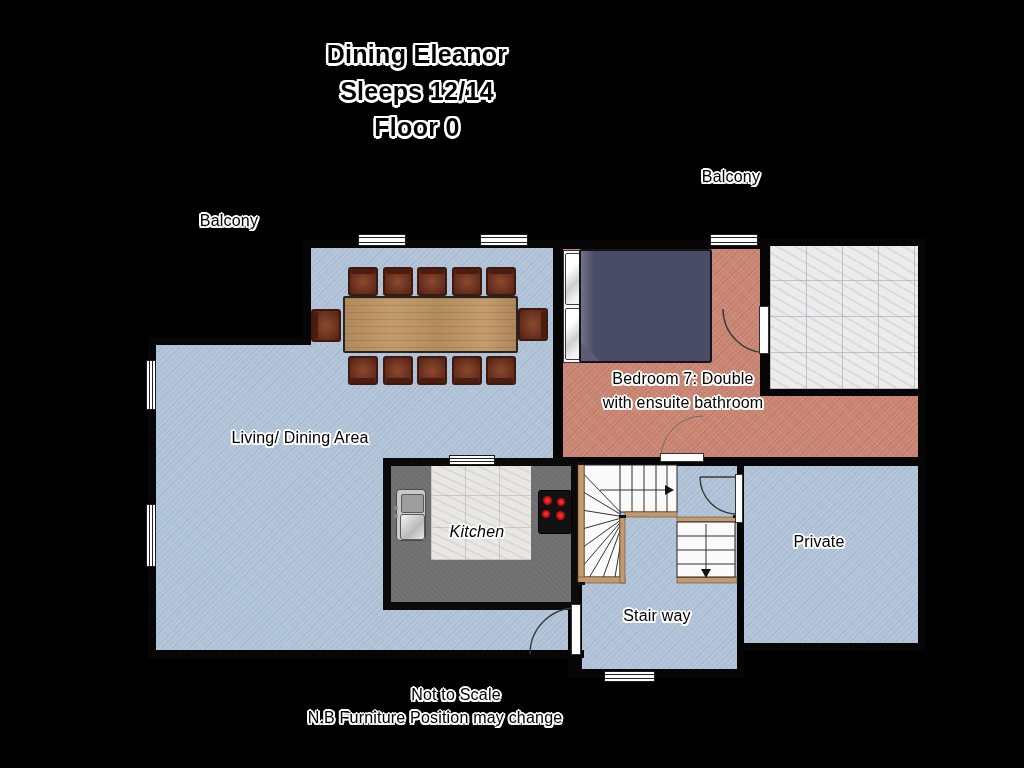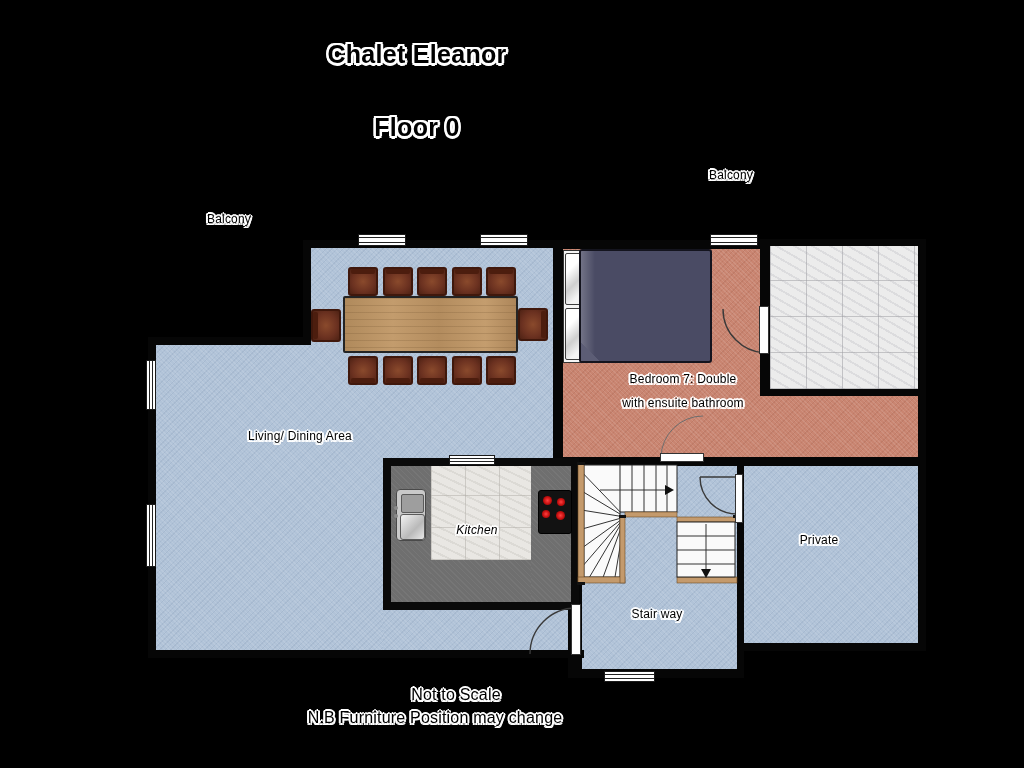--- a/index.html
+++ b/index.html
@@ -59,21 +59,21 @@
   .sink{position:absolute;background:#c9c9c9;border:1px solid #4a4a4a;border-radius:4px;box-sizing:border-box;}
   .sink .drain{position:absolute;left:4px;top:4px;width:21px;height:17px;background:#9e9e9e;border:1px solid #5a5a5a;border-radius:2px;}
   .sink .basin{position:absolute;left:3px;top:24px;width:23px;height:24px;border:1px solid #5a5a5a;border-radius:3px;
     background:linear-gradient(135deg,#f2f2f2,#b9b9b9 60%,#e8e8e8);}
   .sink .tap{position:absolute;left:-3px;top:16px;width:4px;height:4px;background:#888;border-radius:50%;box-shadow:0 8px 0 #888;}
   .hob{position:absolute;background:#121212;border:1px solid #000;border-radius:3px;}
   .burner{position:absolute;width:9px;height:9px;border-radius:50%;
     background:radial-gradient(circle,#ff4040 0%,#c40f0f 55%,#6e0505 100%);}
   
   .lbl{position:absolute;transform:translateX(-50%);color:#000;white-space:nowrap;
-    font-size:12px;letter-spacing:.2px;
+    font-size:16px;letter-spacing:.2px;
     text-shadow:-2px 0 0 #fff,2px 0 0 #fff,0 -2px 0 #fff,0 2px 0 #fff,
       -1.5px -1.5px 0 #fff,1.5px -1.5px 0 #fff,-1.5px 1.5px 0 #fff,1.5px 1.5px 0 #fff;}
   .title{font-size:25px;font-weight:bold;letter-spacing:.3px;
     text-shadow:-2.5px 0 0 #fff,2.5px 0 0 #fff,0 -2.5px 0 #fff,0 2.5px 0 #fff,
       -2px -2px 0 #fff,2px -2px 0 #fff,-2px 2px 0 #fff,2px 2px 0 #fff;}
   .note{font-size:16px;}
   .lbl-block{text-align:center;line-height:24px;}
   .lbl-block span{display:block;margin-left:32px;}
   svg{position:absolute;pointer-events:none;}
 </style>
@@ -212,21 +212,22 @@
   <div class="jamb" style="left:571px;top:604px;width:10px;height:51px;"></div>
 
   <div class="win win-h" style="left:358px;top:234px;width:48px;height:12px;"></div>
   <div class="win win-h" style="left:480px;top:234px;width:48px;height:12px;"></div>
   <div class="win win-h" style="left:710px;top:234px;width:48px;height:12px;"></div>
   <div class="win win-h" style="left:449px;top:455px;width:46px;height:10px;"></div>
   <div class="win win-v" style="left:146px;top:360px;width:10px;height:50px;"></div>
   <div class="win win-v" style="left:146px;top:504px;width:10px;height:63px;"></div>
   <div class="win win-h" style="left:604px;top:671px;width:51px;height:11px;"></div>
 
-  <div class="lbl title" style="left:417px;top:40px;">Chalet Eleanor</div>
+  <div class="lbl title" style="left:417px;top:40px;">Dining Eleanor</div>
+  <div class="lbl title" style="left:417px;top:77px;">Sleeps 12/14</div>
   <div class="lbl title" style="left:417px;top:113px;">Floor 0</div>
 
   <div class="lbl" style="left:229px;top:212px;">Balcony</div>
   <div class="lbl" style="left:731px;top:168px;">Balcony</div>
   <div class="lbl" style="left:300px;top:429px;">Living/ Dining Area</div>
   <div class="lbl" style="left:477px;top:523px;font-style:italic;">Kitchen</div>
   <div class="lbl" style="left:657px;top:607px;">Stair way</div>
   <div class="lbl" style="left:819px;top:533px;">Private</div>
 
   <div class="lbl lbl-block" style="left:667px;top:367px;">

